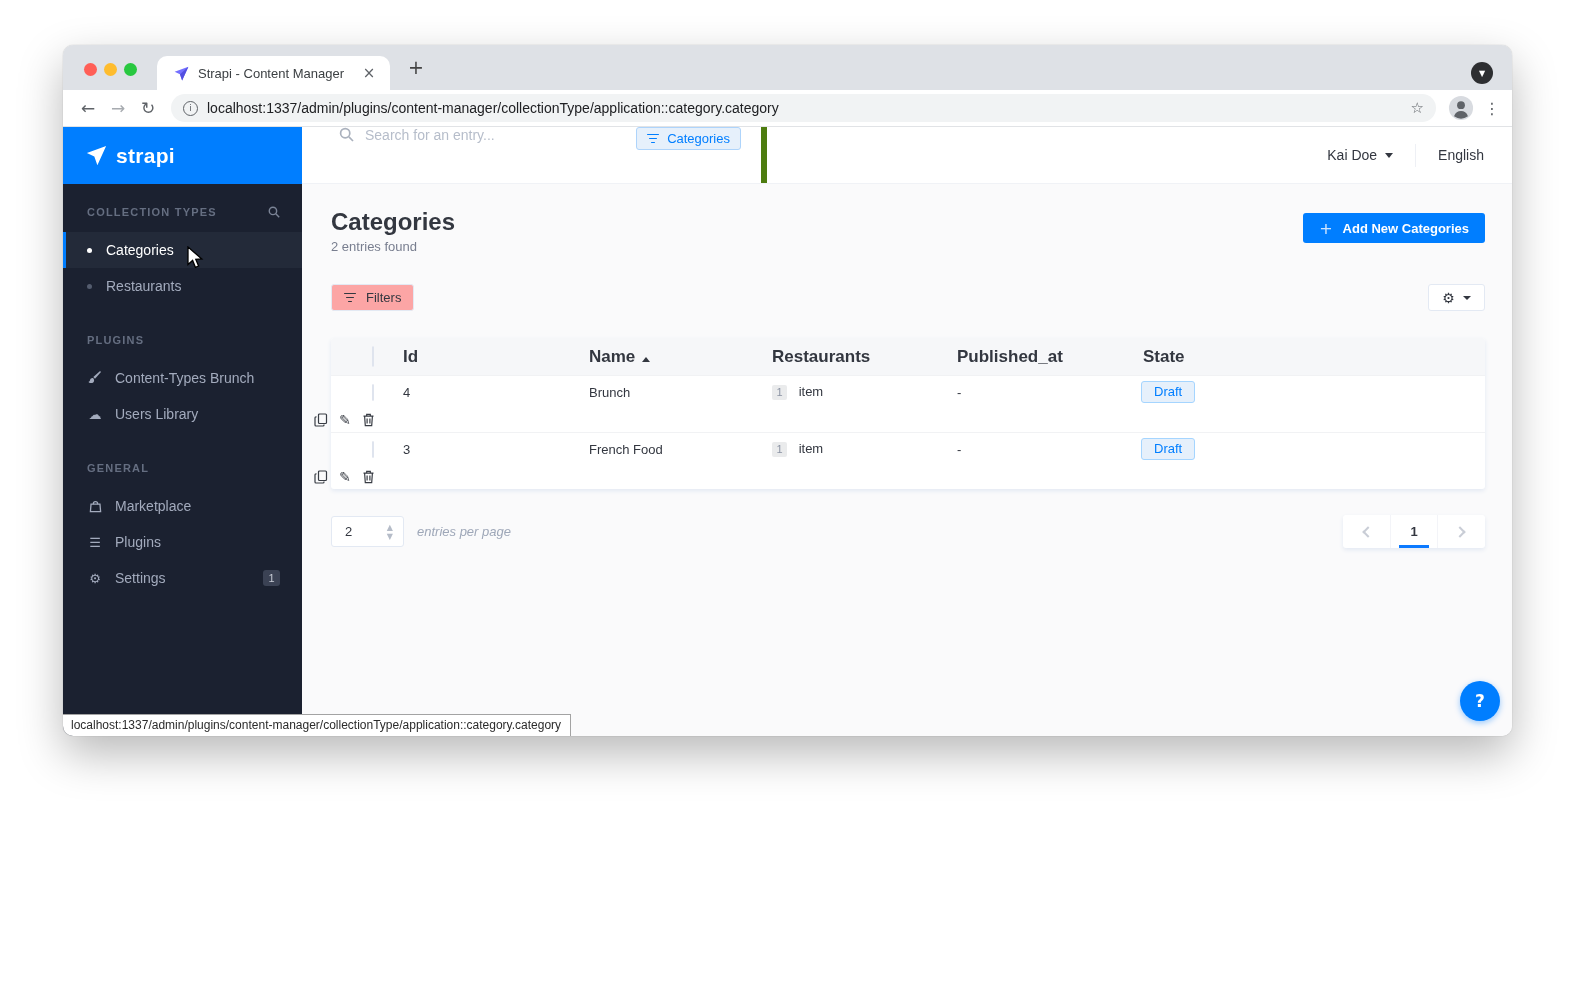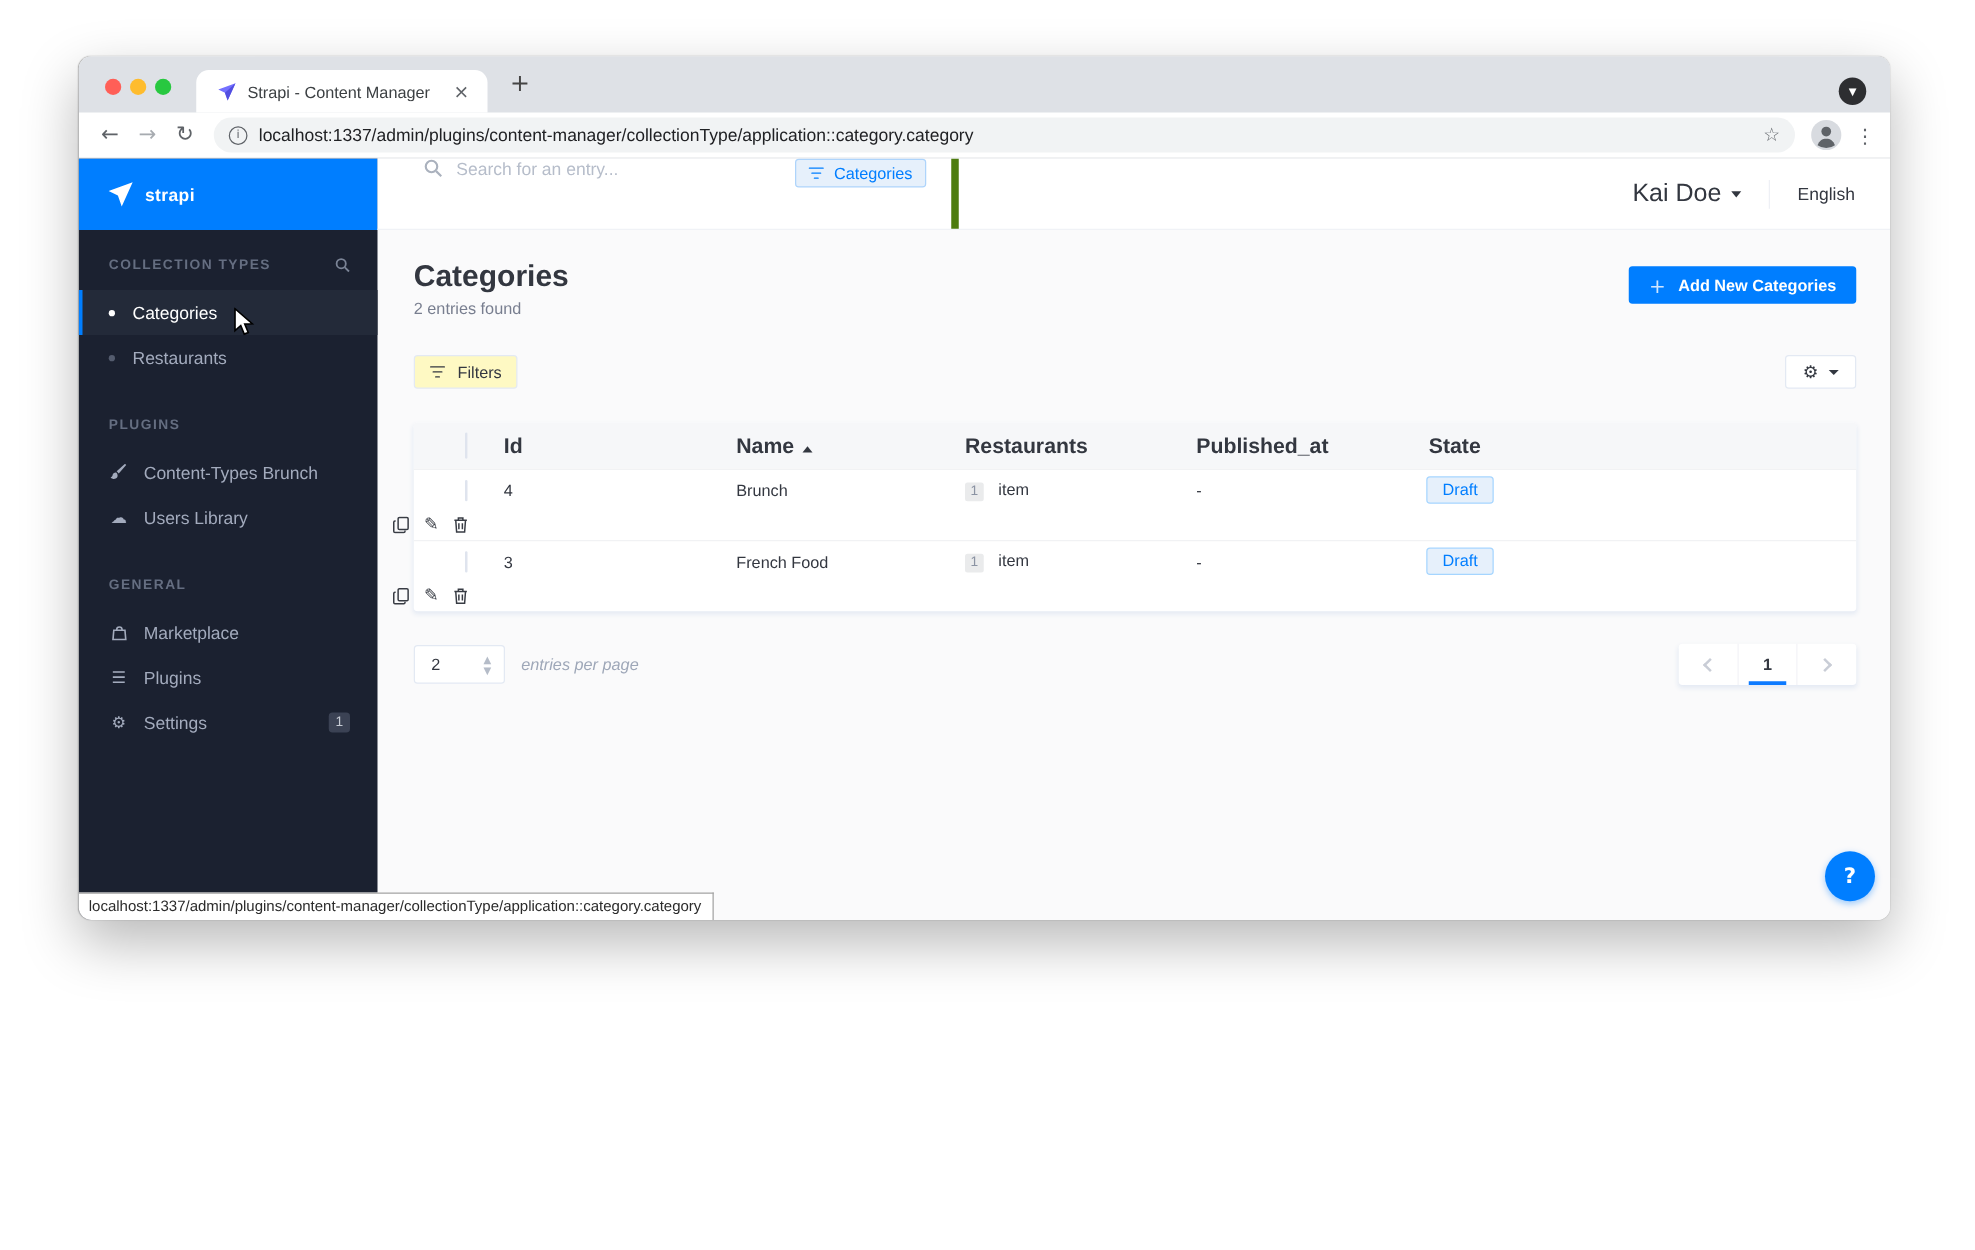--- a/index.html
+++ b/index.html
@@ -34,21 +34,21 @@
   .urltext { font-size:14px; color:#202124; margin-left:9px; flex:1; white-space:nowrap; overflow:hidden; }
   .star { color:#5f6368; font-size:15px; margin-left:8px; }
   .avatar { width:26px; height:26px; margin:0 10px 0 12px; }
   .kebab { color:#5f6368; font-size:16px; width:16px; text-align:center; }
 
   
   .app { flex:1; display:flex; min-height:0; background:#fafafb; position:relative; }
 
   .sidebar { width:239px; flex:none; background:#1b2130; display:flex; flex-direction:column; }
   .logoband { height:57px; flex:none; background:#007eff; display:flex; align-items:center; padding-left:23px; gap:9px; }
-  .logotext { color:#fff; font-size:14px; font-weight:bold; letter-spacing:.3px; }
+  .logotext { color:#fff; font-size:21px; font-weight:bold; letter-spacing:.3px; }
   .nav { padding-top:18px; }
   .navlabel { display:flex; align-items:center; justify-content:space-between; padding:0 22px 0 24px;
     height:20px; margin-bottom:10px; font-size:11px; font-weight:bold; letter-spacing:1.2px; color:#656e81; }
   .navitem { height:36px; display:flex; align-items:center; padding-left:24px; font-size:14px; color:#a3abbd; }
   .navitem .dot { width:5px; height:5px; border-radius:50%; background:#545c6e; margin-right:14px; flex:none; }
   .navitem.active { background:#232a39; color:#fff; border-left:3px solid #007eff; padding-left:21px; }
   .navitem.active .dot { background:#fff; }
   .navitem .ic { width:16px; margin-right:12px; display:inline-flex; justify-content:center; color:#a3abbd; font-size:13px; }
   .secgap { height:26px; }
   .badge1 { margin-left:auto; margin-right:22px; min-width:17px; height:16px; background:#3b4254; color:#c6cbd4;
@@ -59,37 +59,37 @@
   .topbar { height:57px; flex:none; background:#fff; display:flex; border-bottom:1px solid #f0f2f6; }
   .topbar-left { width:465px; flex:none; display:flex; align-items:flex-start; padding:0 20px 0 37px;
     border-right:6px solid #4d7c0f; }
   .searchic { color:#aab1bd; display:flex; }
   .searchinput { border:none; outline:none; flex:1; margin-left:11px; font-size:14px; color:#333740;
     font-family:"Liberation Sans",sans-serif; background:transparent; }
   .searchinput::placeholder { color:#b6bdca; }
   .chip { height:23px; display:flex; align-items:center; gap:8px; padding:0 10px; background:#e6f0fb;
     border:1px solid #aed4fb; border-radius:3px; color:#007eff; font-size:13px; }
   .topbar-right { flex:1; display:flex; align-items:center; justify-content:flex-end; padding-right:28px; }
-  .username { font-size:20px; color:#333740; }
+  .username { font-size:14px; color:#333740; }
   .caret { display:inline-block; width:0; height:0; border-left:4.5px solid transparent; border-right:4.5px solid transparent;
     border-top:5px solid #333740; margin-left:8px; }
   .vdiv { width:1px; height:23px; background:#eef0f5; margin:0 22px; }
   .lang { font-size:14px; color:#333740; }
 
   .content { flex:1; padding:0 27px 0 29px; position:relative; }
   .pagehead { display:flex; justify-content:space-between; margin-top:24px; }
   .ptitle { font-size:24px; font-weight:bold; color:#333740; line-height:28px; }
   .psub { font-size:13px; color:#787e8f; margin-top:3px; }
   .addbtn { height:30px; margin-top:5px; background:#007eff; color:#fff; border:none; border-radius:3px;
     font-size:13px; font-weight:bold; display:flex; align-items:center; gap:10px; padding:0 16px;
     font-family:"Liberation Sans",sans-serif; }
   .addbtn .plus { font-weight:normal; font-size:16px; color:#cfe5ff; }
 
   .toolbar { display:flex; justify-content:space-between; margin-top:30px; }
-  .filtersbtn { height:27px; background:#fef9c3; border:1px solid #e3e9f3; border-radius:3px; display:flex;
+  .filtersbtn { height:27px; background:#fca5a5; border:1px solid #e3e9f3; border-radius:3px; display:flex;
     align-items:center; gap:10px; padding:0 12px; font-size:13px; color:#333740; font-family:"Liberation Sans",sans-serif; }
   .fbars { display:inline-flex; flex-direction:column; gap:2.5px; align-items:center; }
   .fbars i { display:block; height:1.6px; background:currentColor; border-radius:1px; }
   .fbars i:nth-child(1){ width:12px; } .fbars i:nth-child(2){ width:8px; } .fbars i:nth-child(3){ width:4px; }
   .gearbtn { height:27px; width:57px; background:#fff; border:1px solid #e3e9f3; border-radius:3px;
     display:flex; align-items:center; justify-content:center; gap:8px; color:#32363f; }
   .gearbtn .gear { font-size:14px; line-height:1; }
   .caret-sm { display:inline-block; width:0; height:0; border-left:4px solid transparent; border-right:4px solid transparent;
     border-top:4.5px solid #333740; }
 

